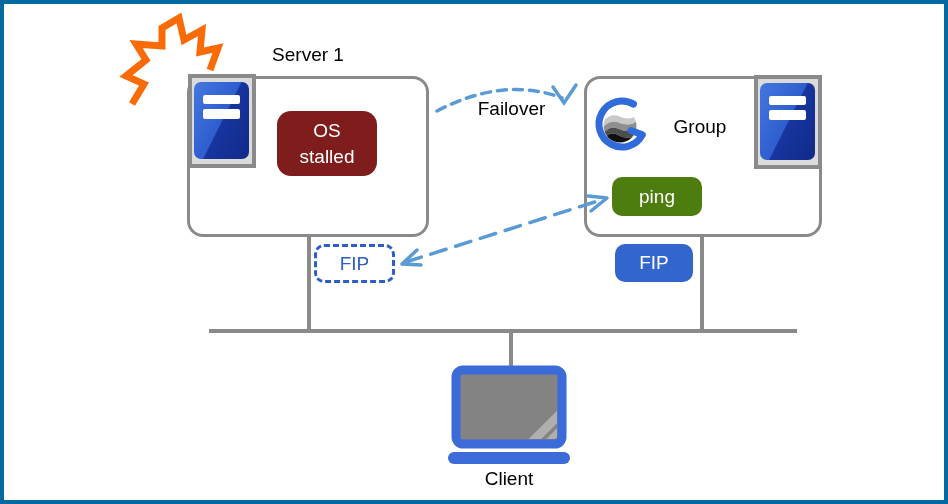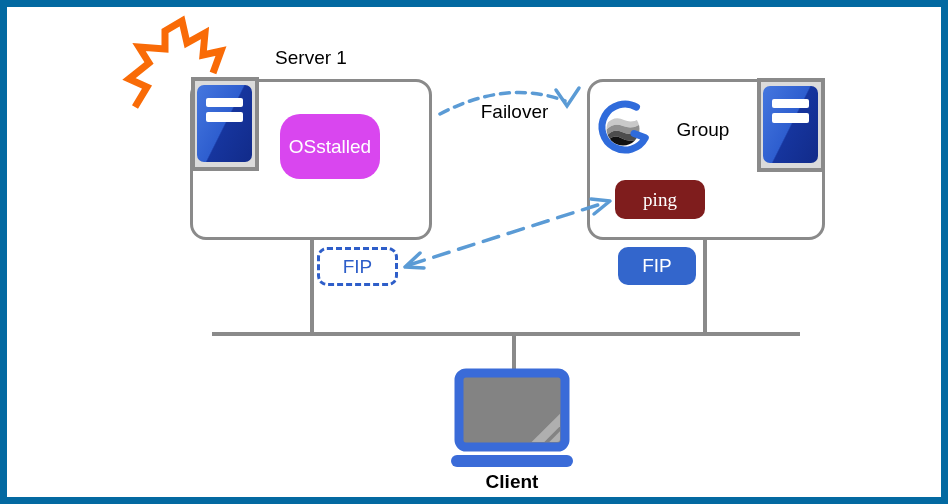--- a/index.html
+++ b/index.html
@@ -1,27 +1,27 @@
 <!DOCTYPE html>
 <html><head>
 <meta charset="utf-8">
 <style>
   html,body { margin:0; padding:0; background:#fff; }
   .canvas {
     position:relative; width:948px; height:504px; box-sizing:border-box;
-    background:#ffffff; border:7px solid #0369a1; overflow:hidden;
+    background:#ffffff; border:4px solid #0369a1; overflow:hidden;
     font-family:"Liberation Sans", sans-serif; color:#000;
   }
   .label { position:absolute; font-size:19px; line-height:1.2; text-align:center; color:#000; }
   .box   { position:absolute; box-sizing:border-box; border:3px solid #8a8a8a; border-radius:16px; background:#fff; }
   .line  { position:absolute; background:#8a8a8a; }
   .badge { position:absolute; box-sizing:border-box; display:flex; align-items:center; justify-content:center;
            font-size:19px; border-radius:10px; }
-  .badge.orange { background:#d946ef; color:#fff; border-radius:20px; flex-direction:row; line-height:1.35; }
-  .badge.gray   { background:#7f1d1d; color:#fff;font-family:Liberation Serif, serif; }
+  .badge.orange { background:#7f1d1d; color:#fff; border-radius:14px; flex-direction:column; line-height:1.35; }
+  .badge.gray   { background:#4d7c0f; color:#fff; }
   .badge.blue   { background:#3366cc; color:#fff; }
   .badge.ghost  { background:#fff; color:#2e5ec9; border:3px dashed #2e5ec9; font-weight:400; }
   svg { position:absolute; overflow:visible; }
   .overlay { left:0; top:0; pointer-events:none; }
 </style>
 </head>
 <body>
 
 <div class="canvas">
 
@@ -102,21 +102,21 @@
         </clipPath>
       </defs>
     <rect x="8" y="6" width="106" height="74" rx="7" fill="#838383" stroke="#3a6bd8" stroke-width="9"></rect>
     <g clip-path="url(#scrClip)">
       <line x1="80" y1="82" x2="116" y2="46" stroke="#afafaf" stroke-width="9"></line>
       <line x1="97" y1="82" x2="118" y2="61" stroke="#afafaf" stroke-width="8"></line>
     </g>
     <rect x="0" y="88" width="122" height="12" rx="6" fill="#3a6bd8"></rect>
   </svg>
 
-  <div class="label" style="left:440px; top:464px; width:130px;font-weight:bold;">Client</div>
+  <div class="label" style="left:440px; top:464px; width:130px;">Client</div>
 
   <svg class="overlay" width="948" height="504" viewBox="0 0 948 504">
     <g>
       <polyline points="128,100 140,80 122,72 142,56 132,40 158,42 158,24 175,14 180,36 198,26 196,48 214,44 206,66" fill="none" stroke="#f96b07" stroke-width="7" stroke-linejoin="miter"></polyline>
     </g>
     <g stroke="#5b9bd5" fill="none" stroke-width="3.5" stroke-linecap="round">
       <path d="M433,107 Q500,72 558,94" stroke-dasharray="9 7"></path>
       <path d="M549,83 L560,99 L572,81"></path>
     </g>
     <g stroke="#5b9bd5" fill="none" stroke-width="3.5" stroke-linecap="round" stroke-linejoin="round">

